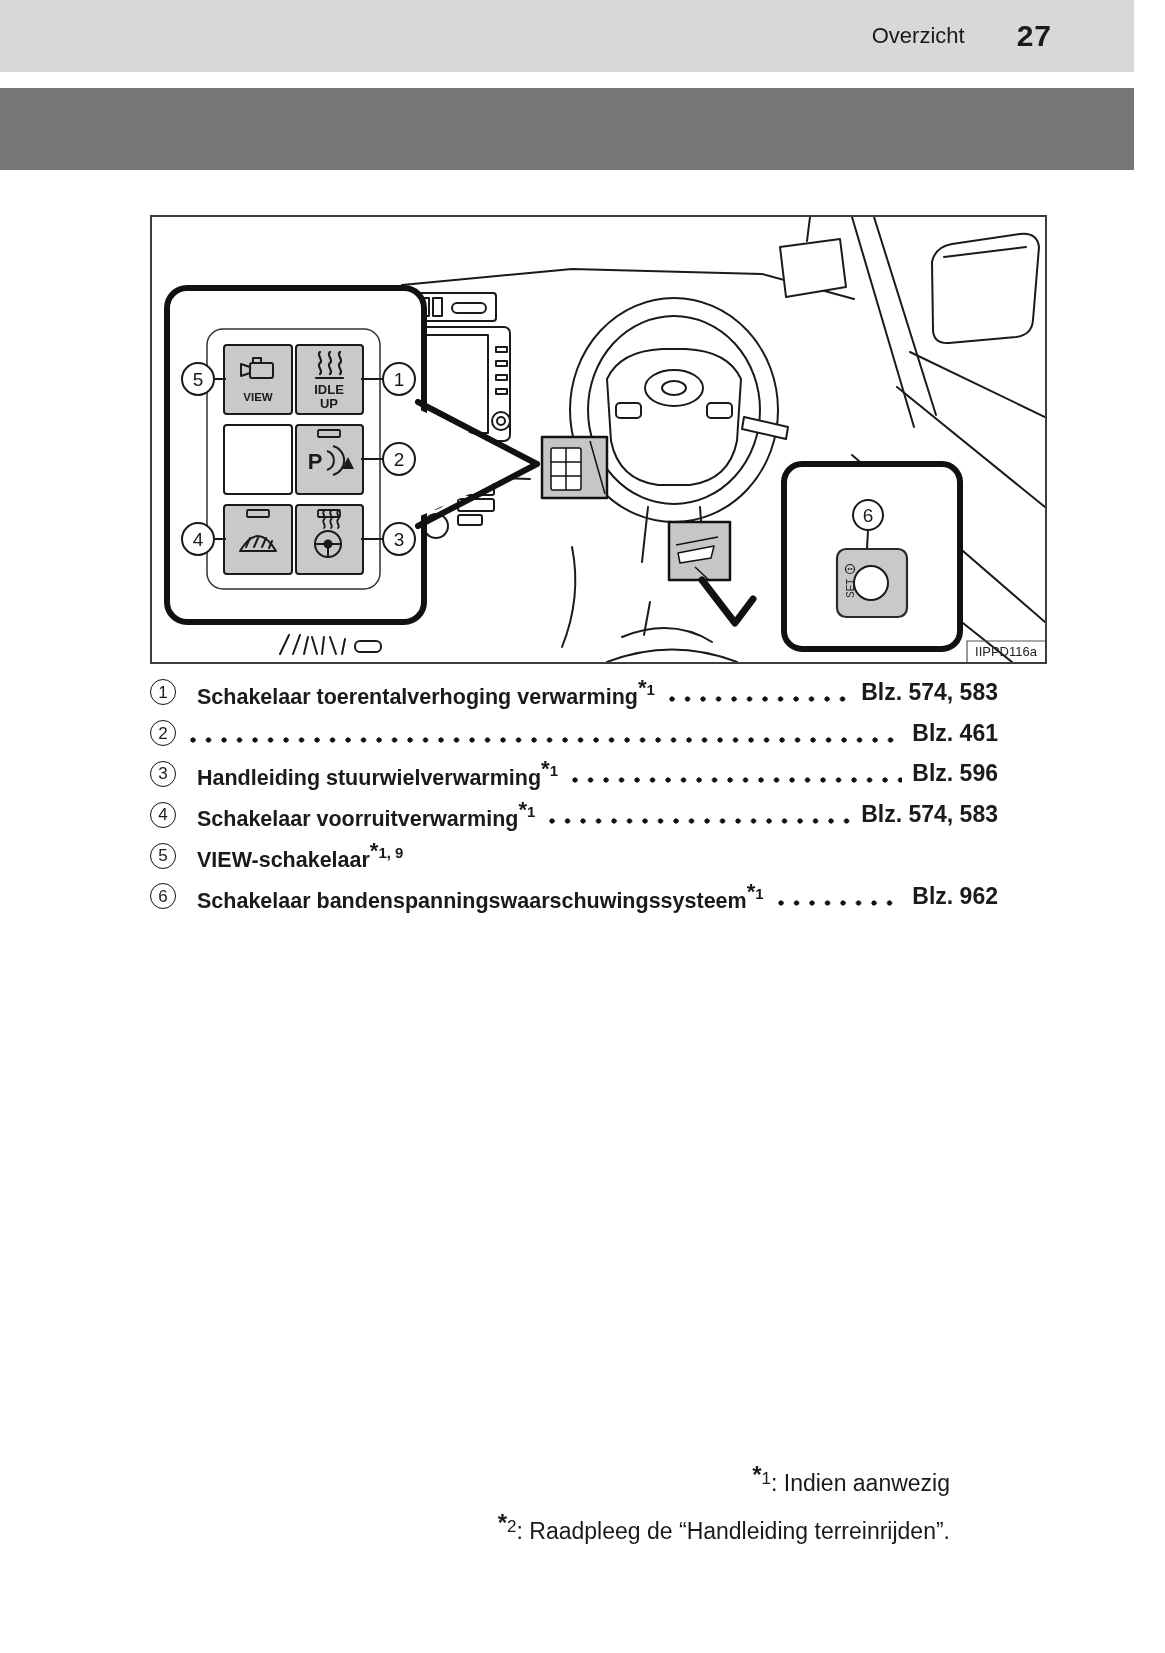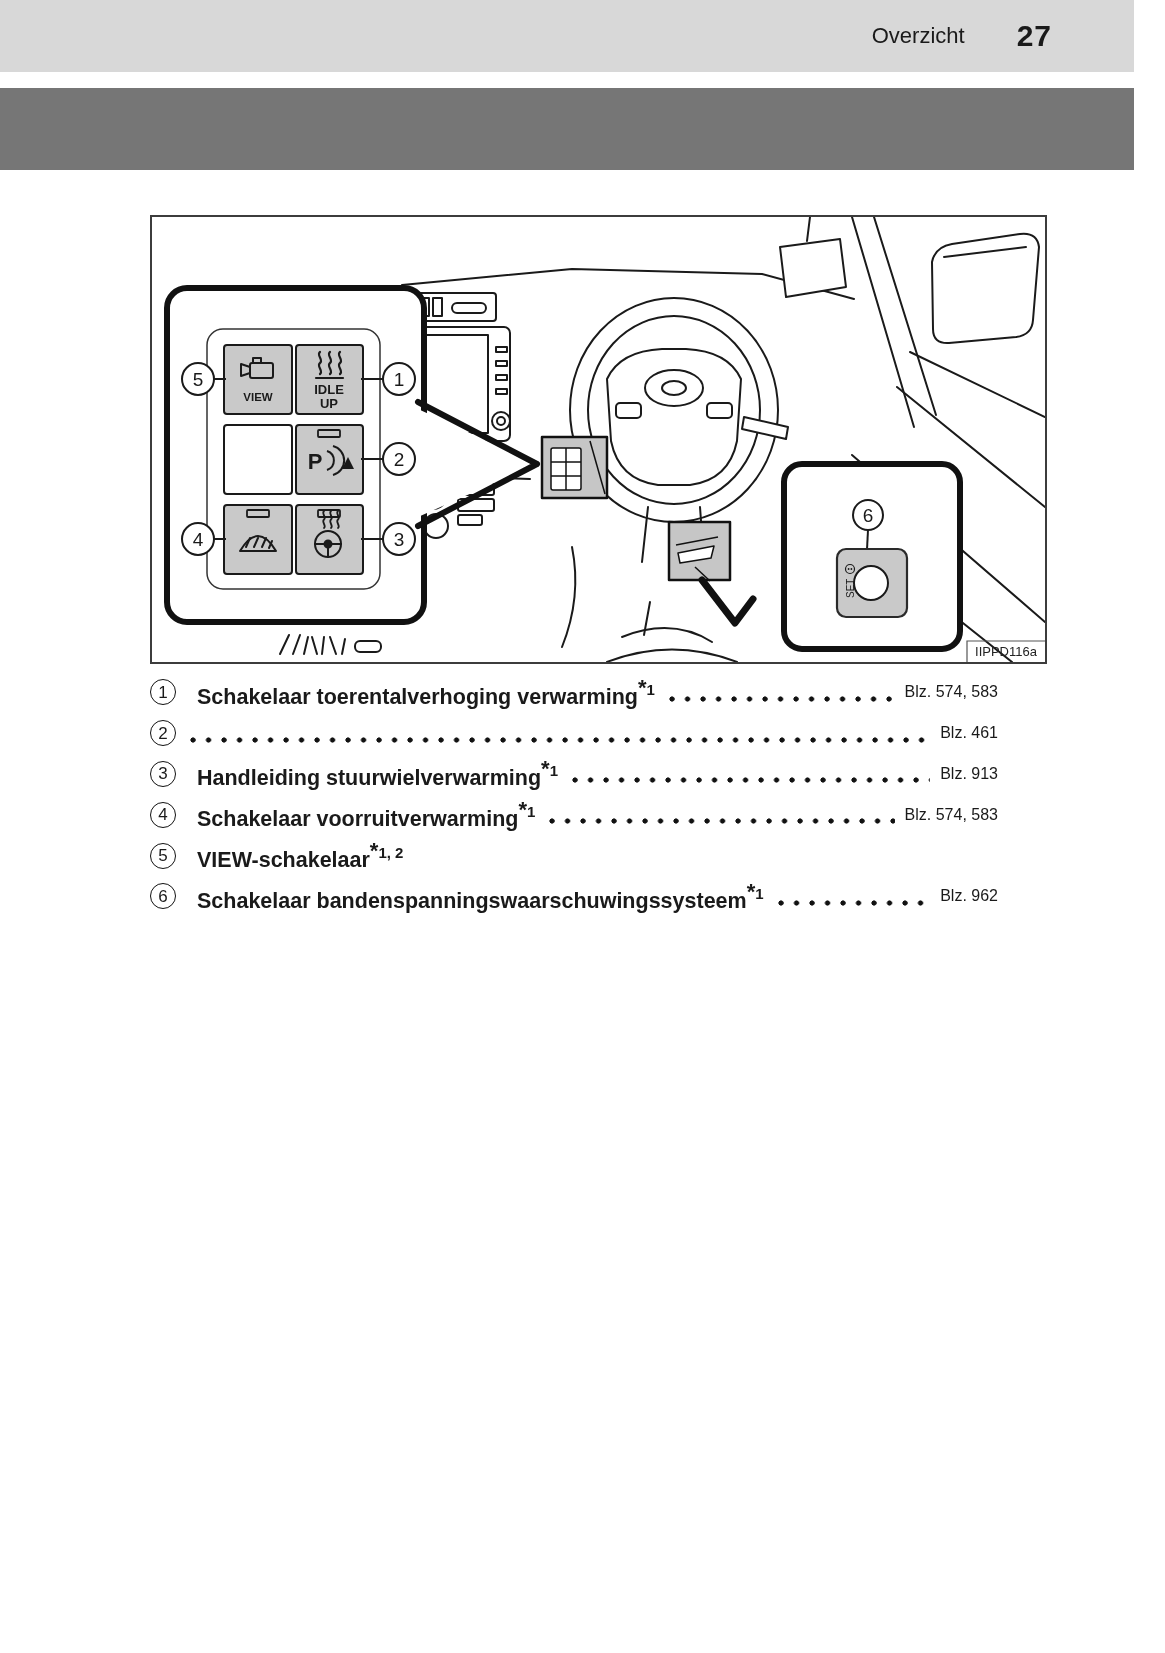--- a/index.html
+++ b/index.html
@@ -19,21 +19,21 @@
   .list{position:absolute;left:150px;top:672px;width:848px;}
   .row{display:flex;align-items:center;height:40.8px;}
   .circ{flex:0 0 auto;width:26px;height:26px;border:1.7px solid #111;border-radius:50%;
         display:flex;align-items:center;justify-content:center;font-size:17px;line-height:1;box-sizing:border-box;}
   .lbl{margin-left:21px;font-size:21.5px;font-weight:bold;white-space:nowrap;}
   .ast{font-size:22px;font-weight:bold;vertical-align:9px;}
   .supnum{font-size:15px;font-weight:bold;vertical-align:9px;}
   .dots{flex:1 1 auto;height:8px;align-self:center;margin:14px 10px 0 14px;
         background-image:radial-gradient(circle at 3px 3px,#111 2.3px,transparent 2.9px);
         background-size:15.5px 7px;background-repeat:repeat-x;background-position:left center;}
-  .ref{flex:0 0 auto;font-size:16px;font-weight:normal;white-space:nowrap;text-align:right;}
+  .ref{flex:0 0 auto;font-size:23px;font-weight:bold;white-space:nowrap;text-align:right;}
   
   .fns{position:absolute;left:0;top:1455px;width:950px;text-align:right;}
   .fn-line{font-size:23px;line-height:40px;}
   .fn-ast{font-size:24px;font-weight:bold;vertical-align:8px;}
   .fn-num{font-size:17px;vertical-align:7px;}
 </style>
 </head>
 <body>
 
 <div class="page">
@@ -257,40 +257,48 @@
     <div class="row">
       <span class="circ">2</span>
       <span class="dots"></span>
       <span class="ref">Blz. 461</span>
     </div>
 
     <div class="row">
       <span class="circ">3</span>
       <span class="lbl"><span>Handleiding stuurwielverwarming</span><span class="ast">*</span><span class="supnum">1</span></span>
       <span class="dots"></span>
-      <span class="ref">Blz. 913</span>
+      <span class="ref">Blz. 596</span>
     </div>
 
     <div class="row">
       <span class="circ">4</span>
       <span class="lbl"><span>Schakelaar voorruitverwarming</span><span class="ast">*</span><span class="supnum">1</span></span>
       <span class="dots"></span>
       <span class="ref">Blz. 574, 583</span>
     </div>
 
     <div class="row no-ref">
       <span class="circ">5</span>
-      <span class="lbl"><span>VIEW-schakelaar</span><span class="ast">*</span><span class="supnum">1, 2</span></span>
+      <span class="lbl"><span>VIEW-schakelaar</span><span class="ast">*</span><span class="supnum">1, 9</span></span>
 
       <span class="ref"></span>
     </div>
 
     <div class="row">
       <span class="circ">6</span>
       <span class="lbl"><span>Schakelaar bandenspanningswaarschuwingssysteem</span><span class="ast">*</span><span class="supnum">1</span></span>
       <span class="dots"></span>
       <span class="ref">Blz. 962</span>
     </div>
 
   </div>
 
+  <div class="fns">
+    <div class="fn-line">
+      <span class="fn-ast">*</span><span class="fn-num">1</span><span>: Indien aanwezig</span>
+    </div>
+    <div class="fn-line">
+      <span class="fn-ast">*</span><span class="fn-num">2</span><span>: Raadpleeg de “Handleiding terreinrijden”.</span>
+    </div>
+  </div>
 
 </div>
 
 </body></html>

